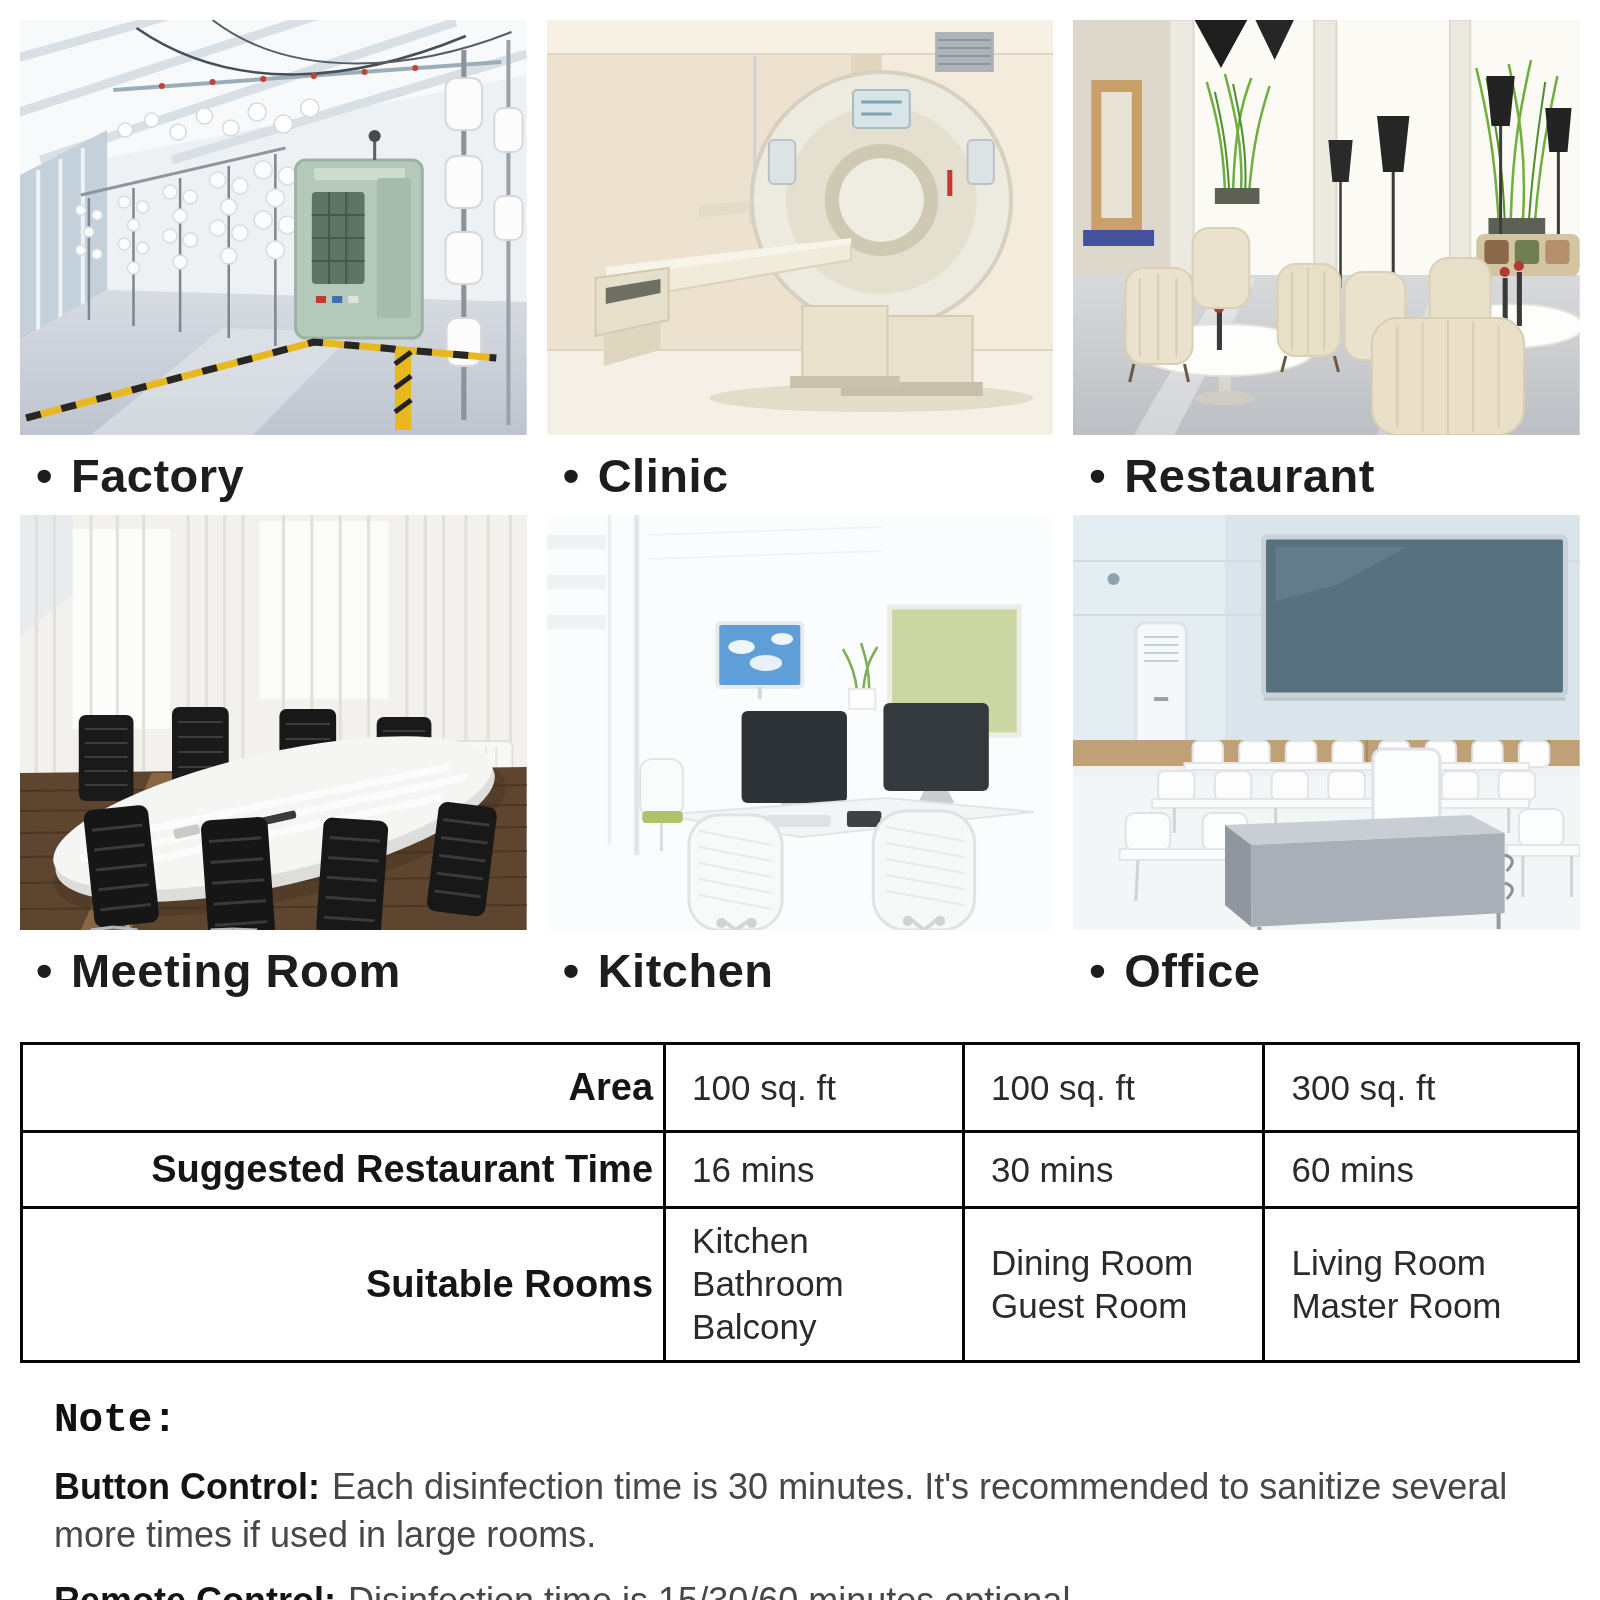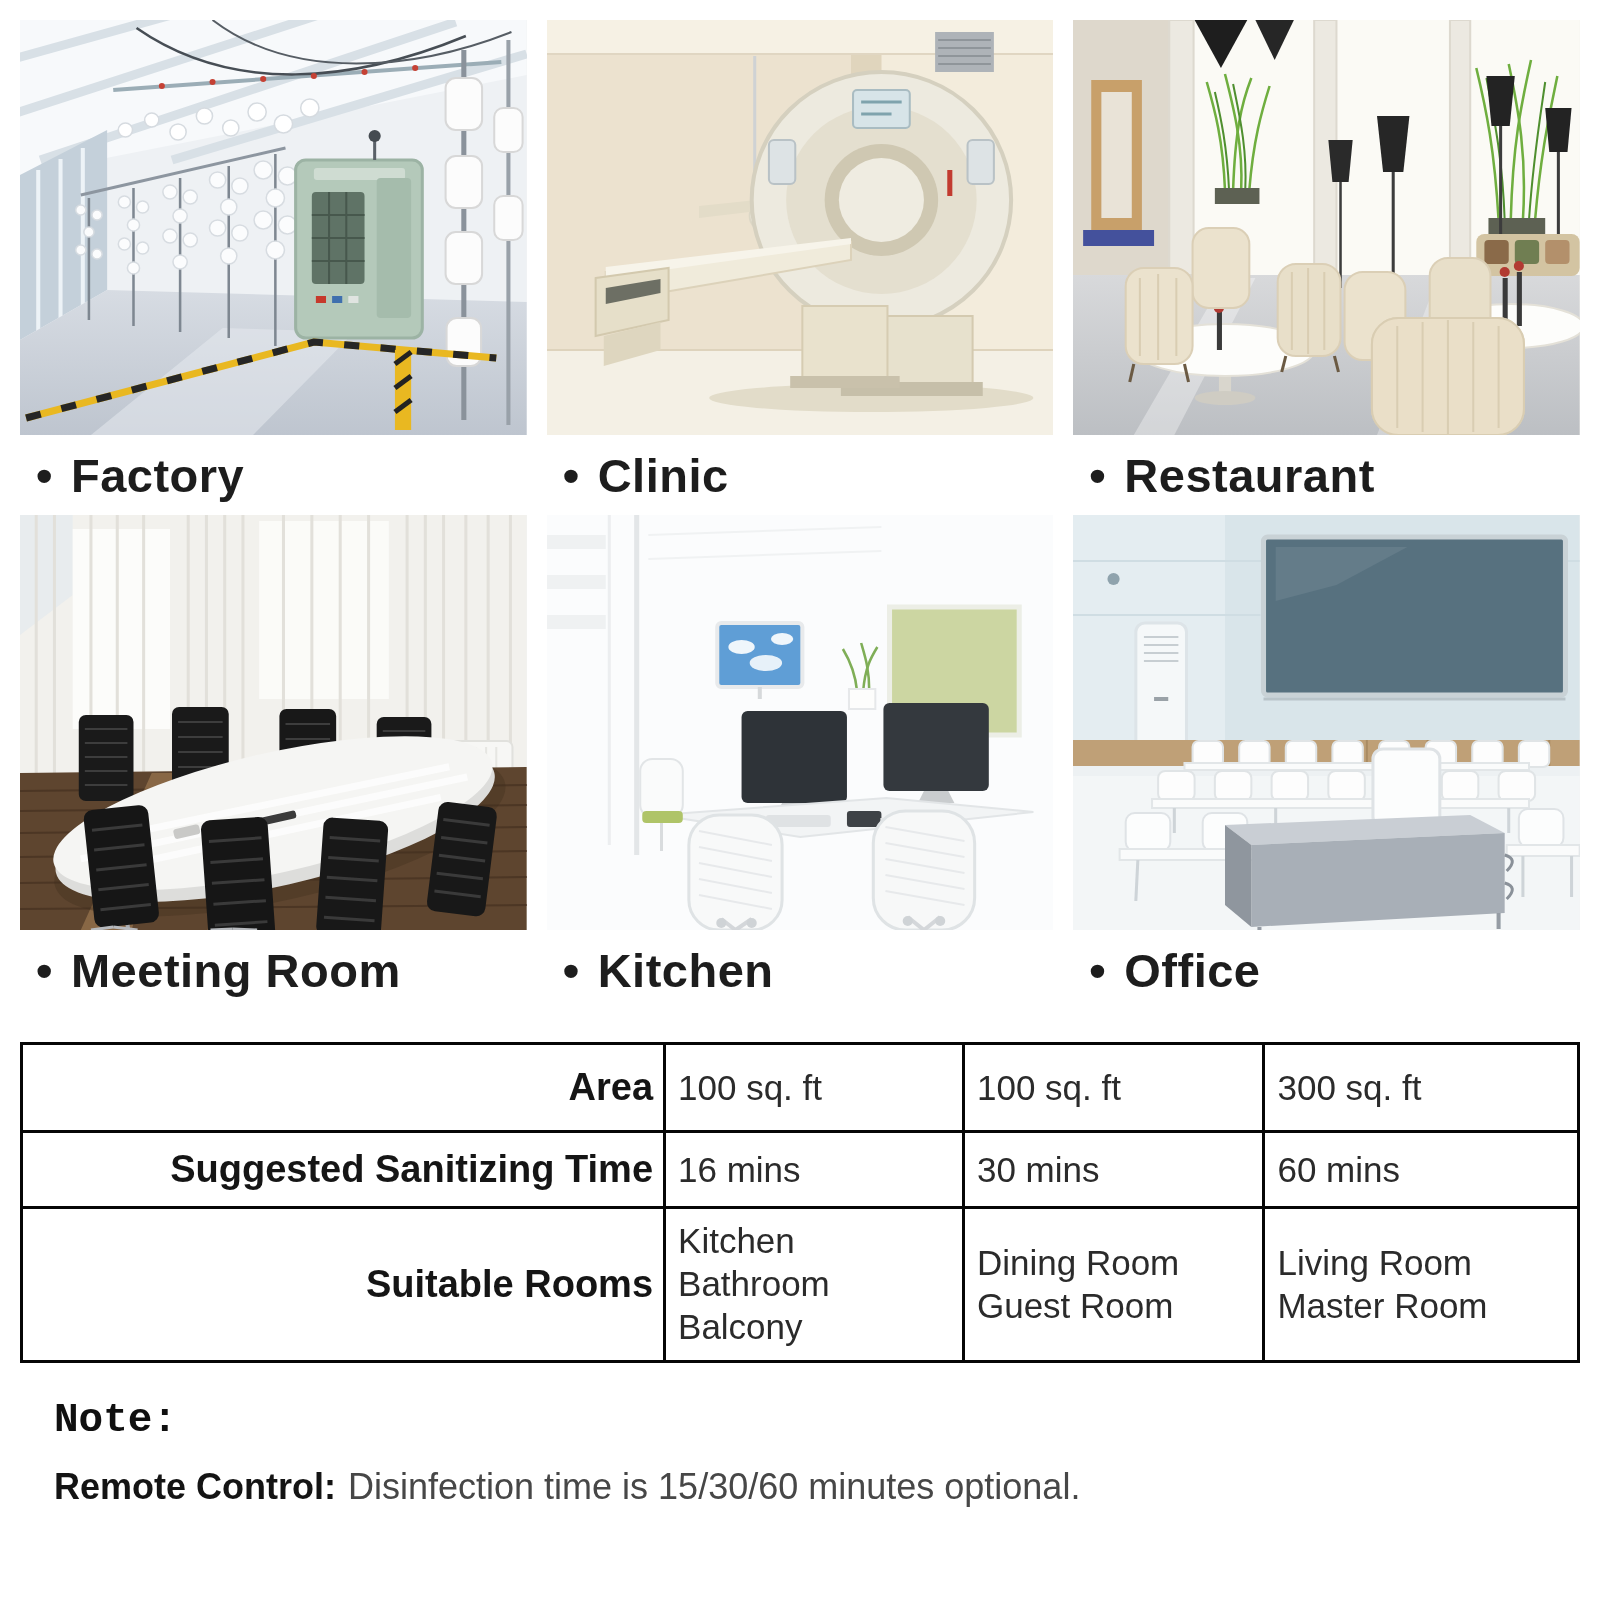--- a/index.html
+++ b/index.html
@@ -19,21 +19,21 @@
   .bullet{margin-right:18px;}
   table.specs{
     width:1560px;border-collapse:collapse;table-layout:fixed;
     margin-top:32px;color:#262626;
   }
   table.specs th,table.specs td{border:3px solid #060606;vertical-align:middle;}
   table.specs th{
     text-align:right;font-weight:700;font-size:38px;color:#151515;
     padding:0 10px 0 34px;
   }
-  table.specs td{font-size:35px;padding:0 8px 0 12px;color:#2b2b2b;}
+  table.specs td{font-size:35px;padding:0 8px 0 26px;color:#2b2b2b;}
   tr.r1{height:88px;} tr.r2{height:76px;} tr.r3{height:154px;}
   td.multiline{white-space:pre-line;line-height:1.22;padding-top:8px;padding-bottom:8px;}
   .note{padding:34px 10px 0 34px;}
   .note-title{font-size:41px;font-weight:700;color:#101010;margin-bottom:20px;font-family:Liberation Mono, monospace;}
   .note-line{
     font-size:36px;line-height:1.34;color:#474747;margin:0 0 18px 0;max-width:1510px;
   }
   .note-line b{color:#141414;margin-right:12px;}
 </style>
 </head>
@@ -717,38 +717,41 @@
         <col style="width:20.2%">
       </colgroup>
     <tbody>
         <tr class="r1">
       <th>Area</th>
       <td>100 sq. ft</td>
       <td>100 sq. ft</td>
       <td>300 sq. ft</td>
     </tr>
     <tr class="r2">
-      <th>Suggested Sanitizing Time</th>
+      <th>Suggested Restaurant Time</th>
       <td>16 mins</td>
       <td>30 mins</td>
       <td>60 mins</td>
     </tr>
     <tr class="r3">
       <th>Suitable Rooms</th>
       <td class="multiline">Kitchen
 Bathroom
 Balcony</td>
       <td class="multiline">Dining Room
 Guest Room</td>
       <td class="multiline">Living Room
 Master Room</td>
     </tr>
   </tbody>
     </table>
 
   <div class="note">
     <div class="note-title">Note:</div>
     <p class="note-line">
+      <b>Button Control:</b><span>Each disinfection time is 30 minutes. It's recommended to sanitize several more times if used in large rooms.</span>
+    </p>
+    <p class="note-line">
       <b>Remote Control:</b><span>Disinfection time is 15/30/60 minutes optional.</span>
     </p>
   </div>
 
 </div>
 
 </body></html>

